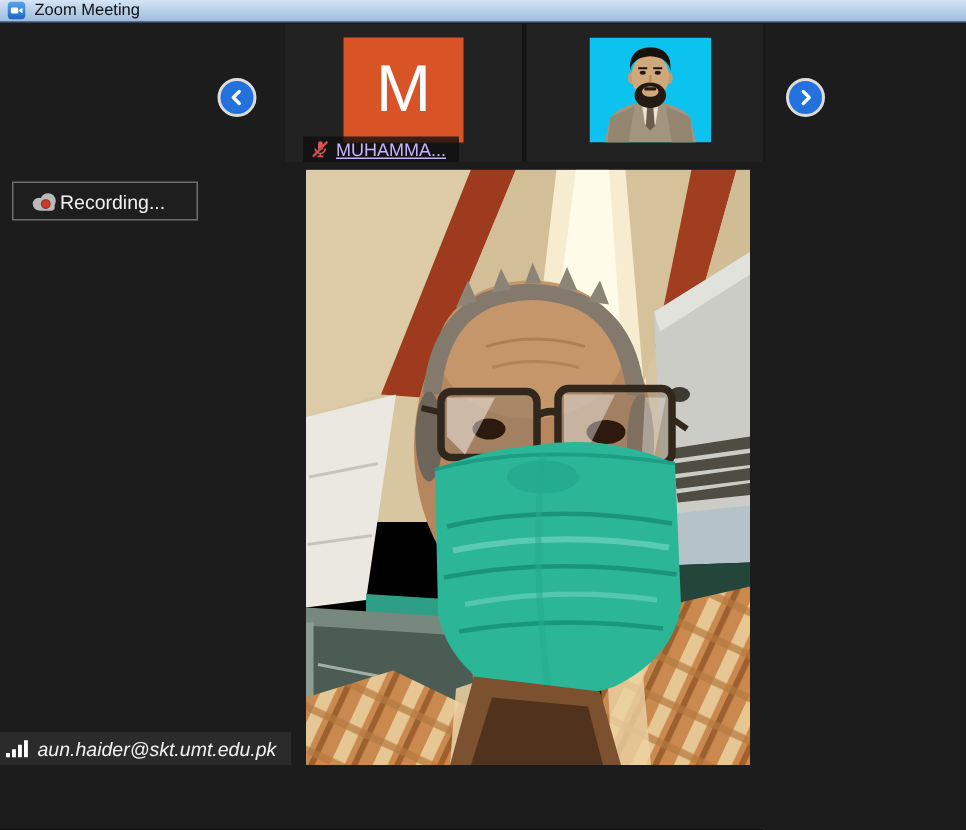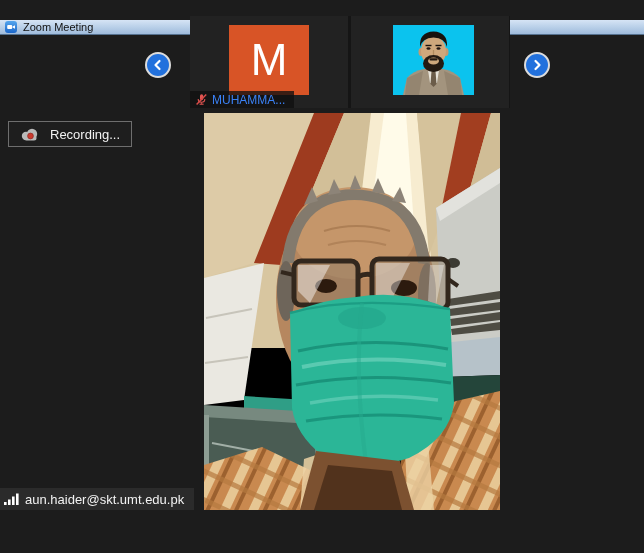--- a/index.html
+++ b/index.html
@@ -6,69 +6,69 @@
   .screen{
     position:relative;width:644px;height:553px;overflow:hidden;
     background:#1c1c1c;font-family:"Liberation Sans",sans-serif;
     -webkit-font-smoothing:antialiased;
   }
   
   .titlebar{
     position:absolute;left:0;top:0;width:644px;height:15px;
     background:linear-gradient(#d6e4f5 0%,#bcd2ea 45%,#9fbbdb 100%);
     border-bottom:1px solid #54708e;
-    display:flex;align-items:center;gap:6px;padding-left:5px;box-sizing:border-box;margin-top:20px;
+    display:flex;align-items:center;gap:6px;padding-left:5px;box-sizing:border-box;
   }
   .titlebar .title{font-size:11px;color:#101010;white-space:nowrap;}
   .zoom-app-icon{width:12px;height:12px;flex:0 0 auto;display:block;}
   
   .filmstrip{
     position:absolute;left:190px;top:16px;width:320px;height:92px;
     background:#151515;display:flex;gap:3px;
   }
   .thumb{position:relative;width:158px;height:92px;background:#222222;overflow:hidden;}
   .thumb-avatar{
     position:absolute;left:39px;top:9px;width:80px;height:70px;background:#d85426;
     display:flex;align-items:center;justify-content:center;
   }
   .thumb-avatar span{color:#ffffff;font-size:44px;line-height:1;}
   .thumb-photo{position:absolute;left:42px;top:9px;width:81px;height:70px;display:block;}
   .thumb-label{
-    position:absolute;left:0;bottom:0;height:17px;max-width:100%;
+    position:absolute;left:12px;bottom:0;height:17px;max-width:100%;
     background:rgba(16,16,16,0.78);
     display:flex;align-items:center;gap:4px;padding:0 9px 0 5px;
-    color:#3b82f6;font-size:12px;white-space:nowrap;
+    color:#c4b5fd;font-size:12px;white-space:nowrap;text-decoration:underline;
   }
   .mic-muted-icon{width:13px;height:13px;flex:0 0 auto;display:block;}
   
   .nav-btn{
     position:absolute;width:26px;height:26px;border-radius:50%;
     background:#2271dd;border:2px solid #dcdcdc;box-sizing:border-box;
     display:flex;align-items:center;justify-content:center;cursor:pointer;padding:0;
   }
   .nav-btn.prev{left:145px;top:52px;}
   .nav-btn.next{left:524px;top:52px;}
   
   .recording-badge{
     position:absolute;left:8px;top:121px;width:124px;height:26px;
     background:#1e1e1e;border:1px solid #6e6e6e;box-sizing:border-box;
-    display:flex;align-items:center;gap:10px;padding-left:11px;
+    display:flex;align-items:center;padding-left:11px;
     color:#f2f2f2;font-size:13px;white-space:nowrap;
   }
   
   .main-video{
     position:absolute;left:204px;top:113px;width:296px;height:397px;
     background:#000;overflow:hidden;
   }
   .main-video svg{display:block;}
   
   .name-label{
     position:absolute;left:0;top:488px;height:22px;
     background:#2b2b2b;display:inline-flex;align-items:center;gap:6px;
-    padding:0 10px 0 4px;color:#f2f2f2;font-size:13px;white-space:nowrap;
+    padding:0 10px 0 4px;color:#f2f2f2;font-size:13px;white-space:nowrap;font-style:italic;
   }
   .signal-icon{width:15px;height:12px;flex:0 0 auto;display:block;}
 </style>
 </head>
 <body>
 
 <div class="screen">
 
   <div class="titlebar">
     <svg class="zoom-app-icon" viewBox="0 0 12 12">

